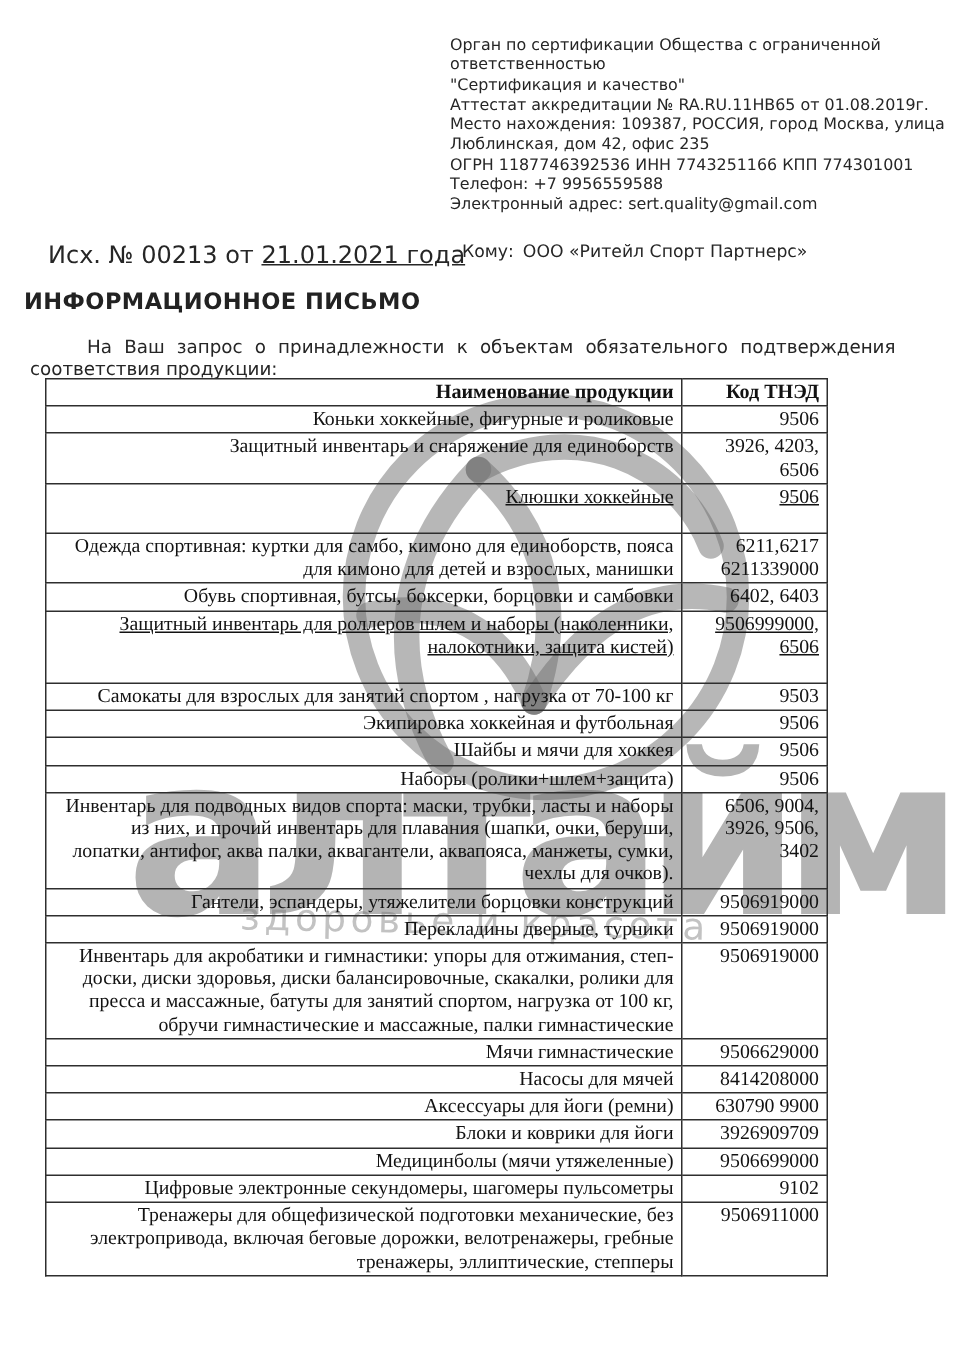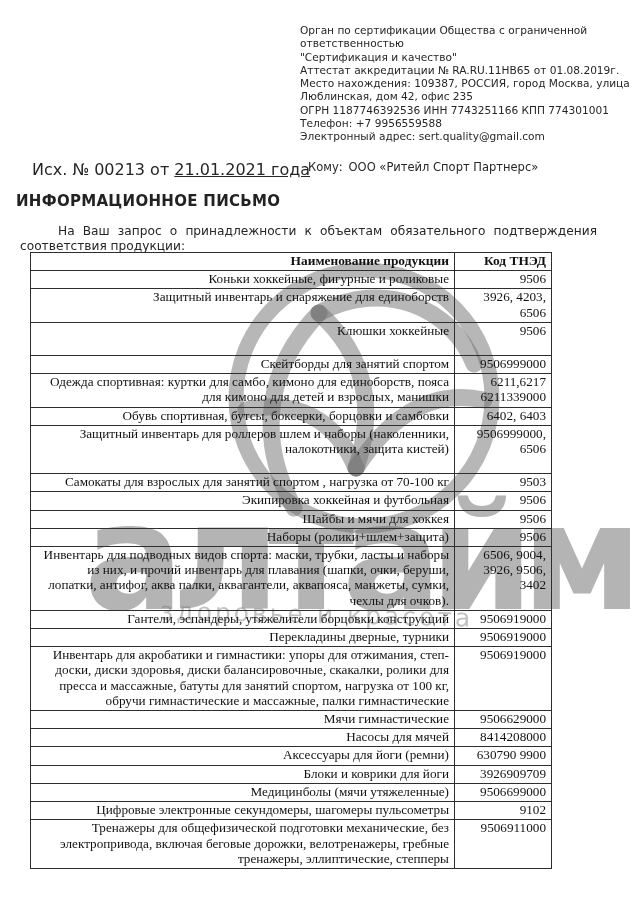--- a/index.html
+++ b/index.html
@@ -44,21 +44,21 @@
     font-family:"Liberation Serif", serif; font-size:13.2px; line-height:15.2px; color:#121212;
   }
   .product-table th, .product-table td {
     border:1px solid #2e2e2e; padding:0 5px 2px 6px;
     vertical-align:top; text-align:right; overflow:hidden;
   }
   .product-table th { font-weight:bold; font-size:13.4px; }
   .col-name { width:424px; }
   .col-code { width:97px; }
   .code-cell { white-space:pre-line; }
-  tr.tall td { padding-bottom:17px; }
+  tr.tall td { padding-bottom:17px;text-decoration:underline; }
 </style>
 </head>
 <body>
 
 <div class="page">
 
   <div class="watermark">
     <svg class="wm-emblem" width="280" height="280" viewBox="0 0 280 280">
       <g fill="none" stroke="currentColor" stroke-linecap="round">
         <circle cx="140" cy="140" r="128" stroke-width="15"></circle>
@@ -117,24 +117,20 @@
           <tr>
             <td class="name-cell">Защитный инвентарь и снаряжение для единоборств</td>
             <td class="code-cell">3926, 4203,
 6506</td>
           </tr>
           <tr class="tall">
             <td class="name-cell">Клюшки хоккейные</td>
             <td class="code-cell">9506</td>
           </tr>
           <tr>
-            <td class="name-cell">Скейтборды для занятий спортом</td>
-            <td class="code-cell">9506999000</td>
-          </tr>
-          <tr>
             <td class="name-cell">Одежда спортивная: куртки для самбо, кимоно для единоборств, пояса для кимоно для детей и взрослых, манишки</td>
             <td class="code-cell">6211,6217
 6211339000</td>
           </tr>
           <tr>
             <td class="name-cell">Обувь спортивная, бутсы, боксерки, борцовки и самбовки</td>
             <td class="code-cell">6402, 6403</td>
           </tr>
           <tr class="tall">
             <td class="name-cell">Защитный инвентарь для роллеров шлем и наборы (наколенники, налокотники, защита кистей)</td>

